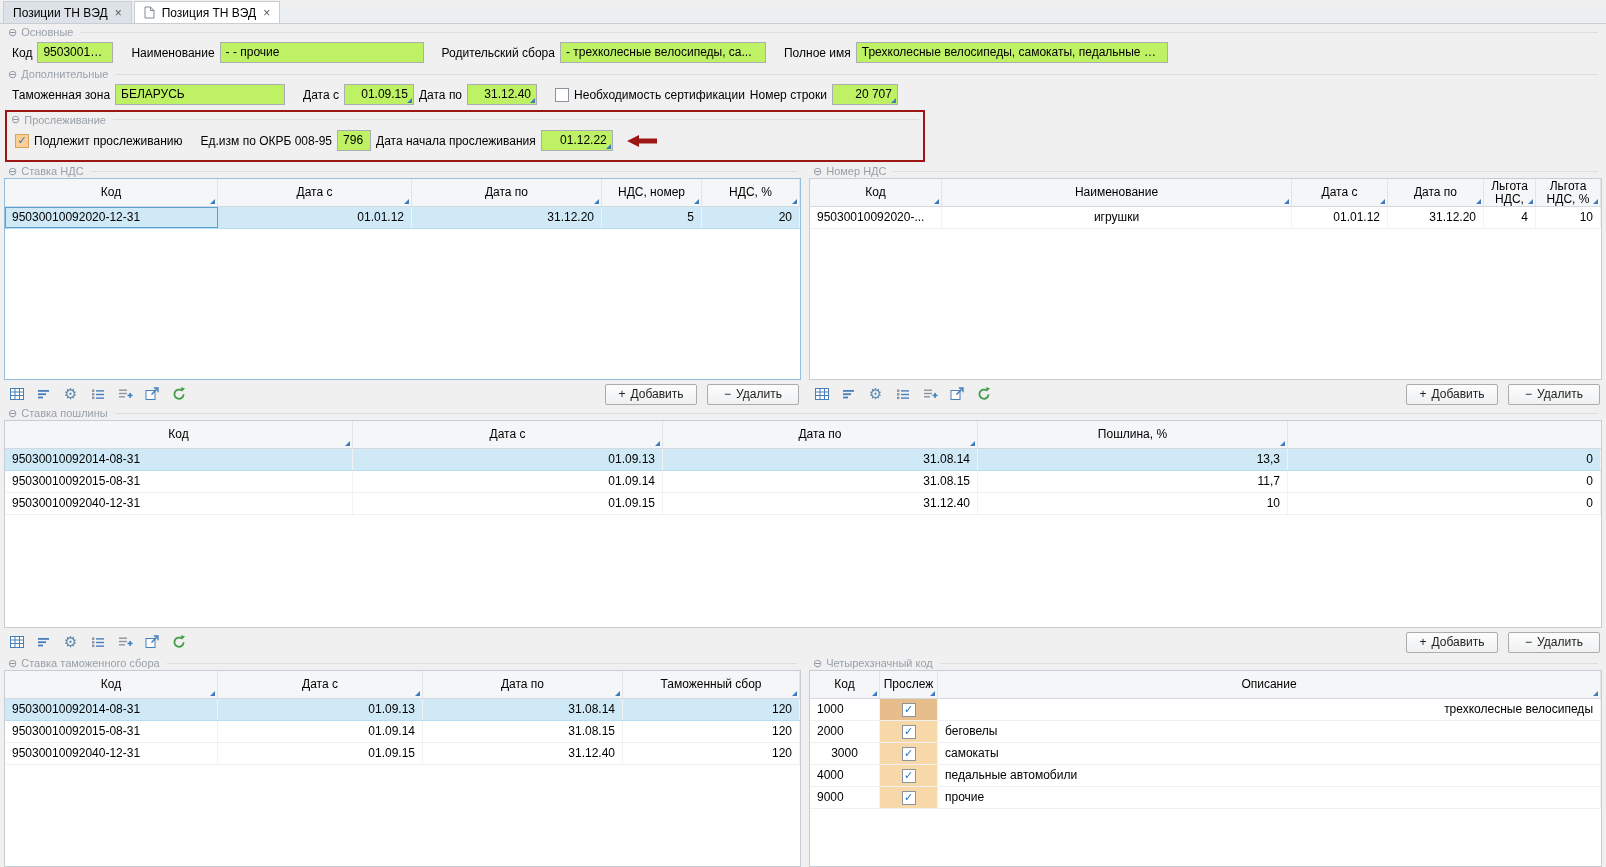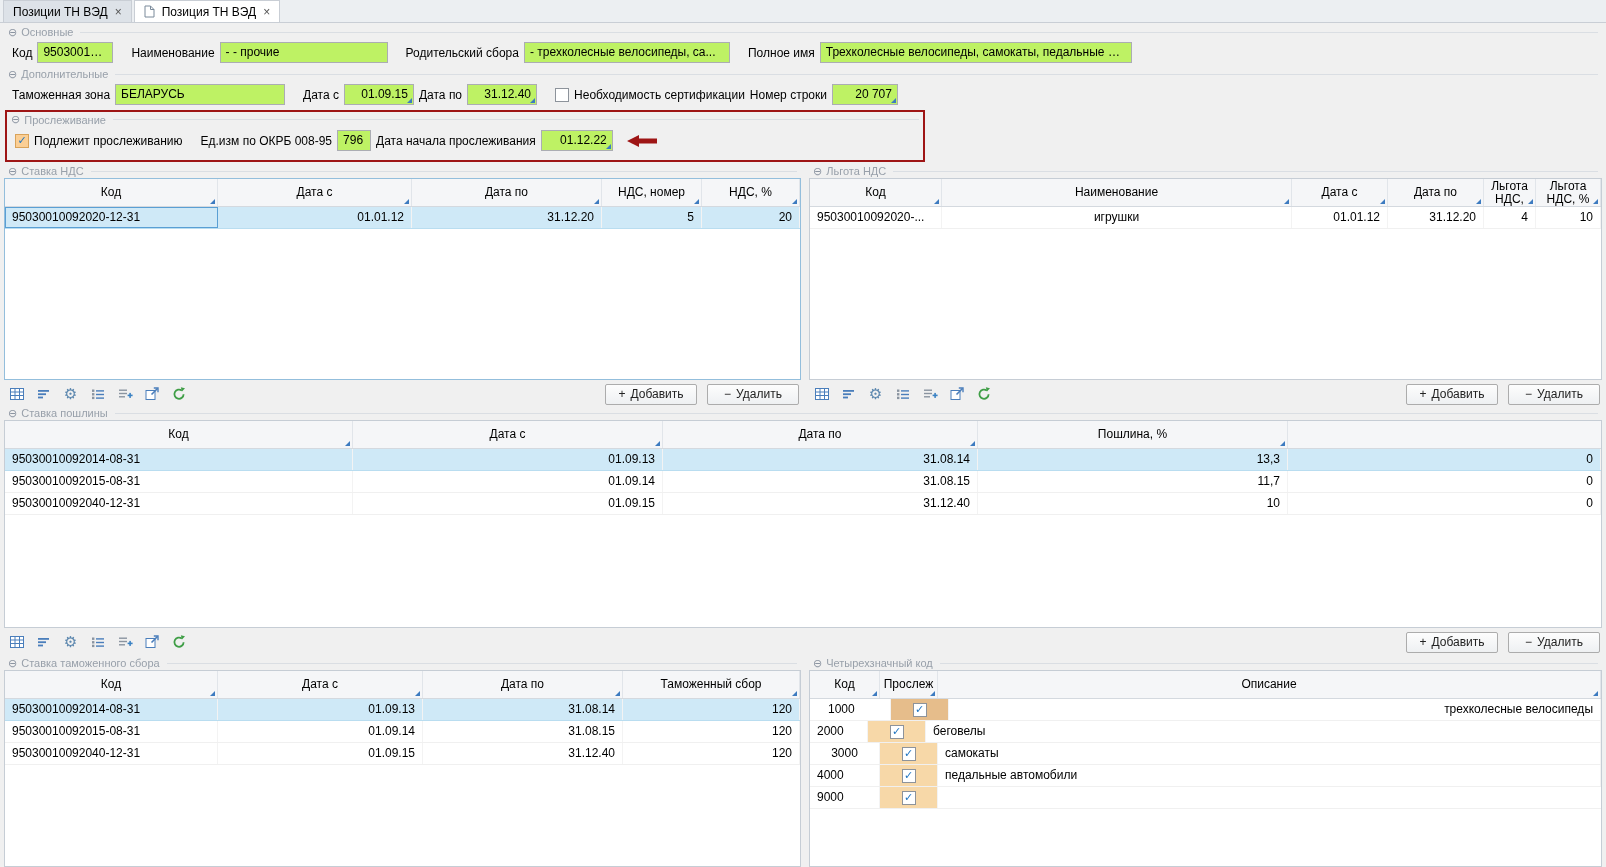--- a/index.html
+++ b/index.html
@@ -1,21 +1,21 @@
 <!DOCTYPE html>
 <html><head>
 <meta charset="utf-8">
 <style>
   *{box-sizing:border-box;margin:0;padding:0}
   html,body{width:1606px;height:867px}
   body{position:relative;overflow:hidden;background:#f0f0f0;color:#000;
        font-family:"Liberation Sans",sans-serif;font-size:12px}
 
   
-  .tabbar{position:absolute;top:0;left:0;right:0;height:23px;background:#eceff2;
+  .tabbar{position:absolute;top:8px;left:0;right:0;height:16px;background:#eceff2;
           border-bottom:1px solid #c9ced5;display:flex;align-items:flex-end;padding-left:3px}
   .tab{height:22px;display:flex;align-items:center;gap:7px;padding:0 9px;background:#dde2e8;
        border:1px solid #c9ced5;border-bottom:none;margin-right:2px;cursor:pointer;white-space:nowrap}
   .tab.active{background:#fff}
   .tab-close{color:#555;font-size:12px;line-height:1;cursor:pointer}
 
   
   .group{position:absolute}
   .ghead{display:flex;align-items:center;height:14px;color:#98a0aa;font-size:11px;padding:0 4px;gap:4px}
   .collapse{color:#8b94a1;font-size:11px;line-height:1;cursor:pointer}
@@ -95,21 +95,21 @@
   <div class="ghead">
     <span class="collapse">⊖</span>
     <span>Основные</span>
     <span class="gline"></span>
   </div>
   <div class="frow">
     <span class="lbl">Код</span>
     <div class="field" style="width:76px">9503001009</div>
     <span class="gap8"></span>
     <span class="lbl">Наименование</span>
-    <div class="field" style="width:168px">- - прочие</div>
+    <div class="field" style="width:204px">- - прочие</div>
     <span class="gap8"></span>
     <span class="lbl">Родительский сбора</span>
     <div class="field" style="width:206px">- трехколесные велосипеды, са...</div>
     <span class="gap8"></span>
     <span class="lbl">Полное имя</span>
     <div class="field" style="width:312px">Трехколесные велосипеды, самокаты, педальные авт...</div>
   </div>
 </div>
 
 <div class="group" style="top:67px;left:4px;right:4px;height:42px">
@@ -259,21 +259,21 @@
   </button>
   <button class="btn">
     <span class="sign">−</span>
     <span>Удалить</span>
   </button>
 </div>
   </div>
   <div class="rcol right">
     <div class="ghead">
       <span class="collapse">⊖</span>
-      <span>Льгота НДС</span>
+      <span>Номер НДС</span>
       <span class="gline"></span>
     </div>
     <div class="tbl">
         <div class="trow thead-row">
           <div class="th" style="width: 132px;">
             <span>Код</span>
             <i class="sortmark"></i>
           </div>
           <div class="th" style="width: 350px;">
             <span>Наименование</span>
@@ -540,28 +540,28 @@
           <div class="th" style="width: 58px;">
             <span>Прослеж</span>
             <i class="sortmark"></i>
           </div>
           <div class="th" style="flex: 1 1 0%;">
             <span>Описание</span>
             <i class="sortmark"></i>
           </div>
         </div>
         <div class="trow">
-          <div class="td" style="width: 70px; text-align: left; margin-left: 11px;">1000</div>
+          <div class="td" style="width: 70px; text-align: left;">1000</div>
           <div class="td checkcell hot" style="width: 58px;">
             <span class="cbx">✓</span>
           </div>
           <div class="td" style="flex: 1 1 0%; text-align: right;">трехколесные велосипеды</div>
         </div>
         <div class="trow">
-          <div class="td" style="width: 58px; text-align: left;">2000</div>
+          <div class="td" style="width: 70px; text-align: left;">2000</div>
           <div class="td checkcell" style="width: 58px;">
             <span class="cbx">✓</span>
           </div>
           <div class="td" style="flex: 1 1 0%; text-align: left;">беговелы</div>
         </div>
         <div class="trow">
           <div class="td" style="width: 70px; text-align: center;">3000</div>
           <div class="td checkcell" style="width: 58px;">
             <span class="cbx">✓</span>
           </div>
@@ -572,16 +572,17 @@
           <div class="td checkcell" style="width: 58px;">
             <span class="cbx">✓</span>
           </div>
           <div class="td" style="flex: 1 1 0%; text-align: left;">педальные автомобили</div>
         </div>
         <div class="trow">
           <div class="td" style="width: 70px; text-align: left;">9000</div>
           <div class="td checkcell" style="width: 58px;">
             <span class="cbx">✓</span>
           </div>
+          <div class="td" style="flex: 1 1 0%; text-align: left;">прочие</div>
         </div>
       </div>
   </div>
 </div>
 
 </body></html>

